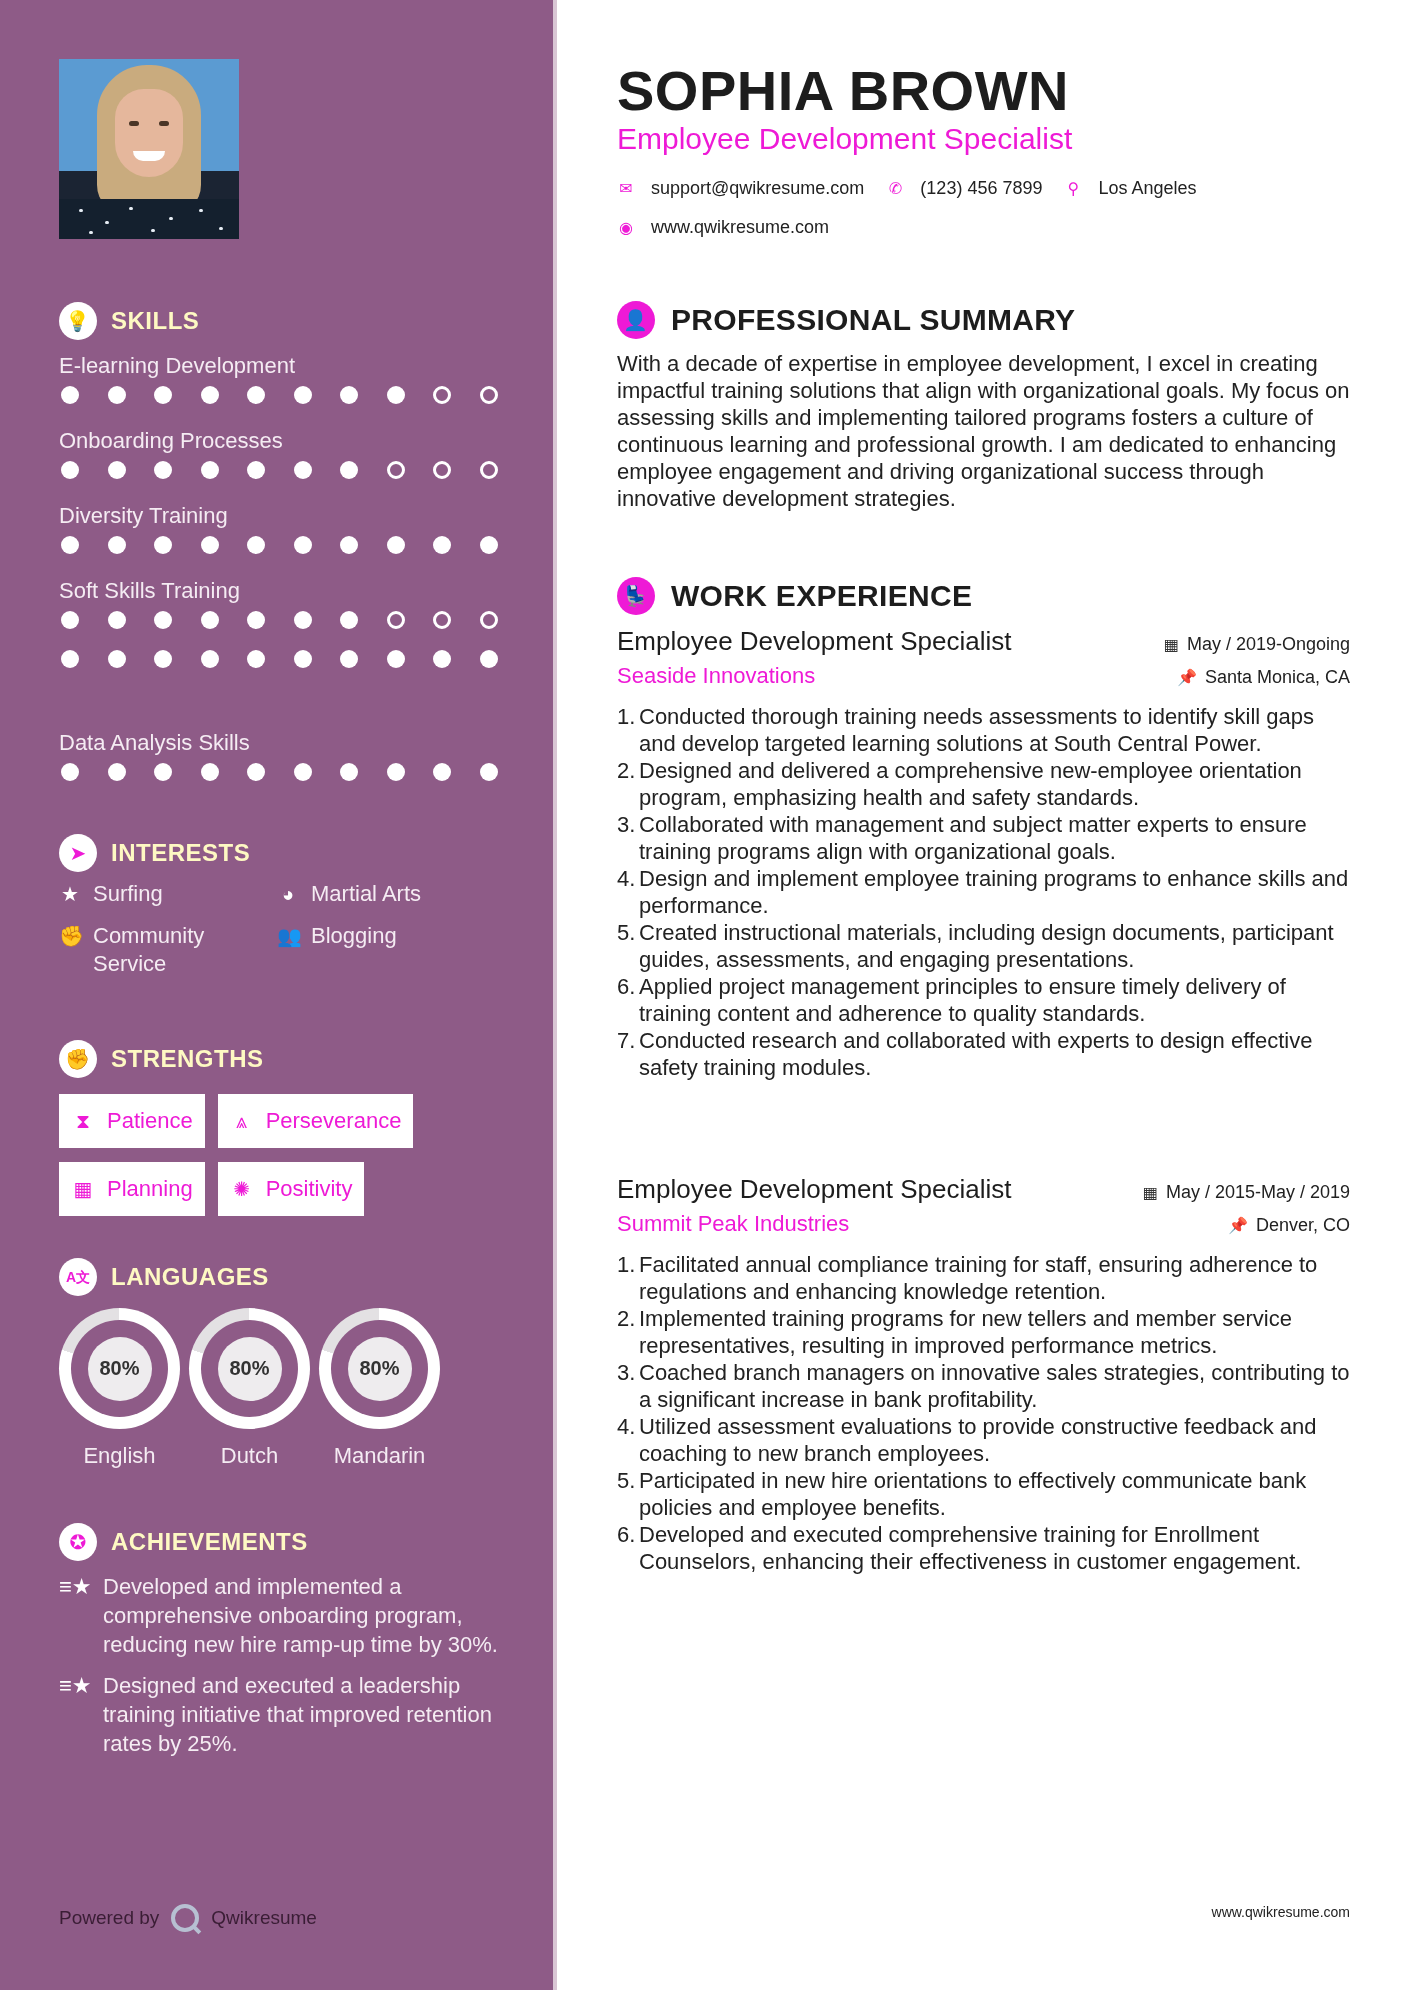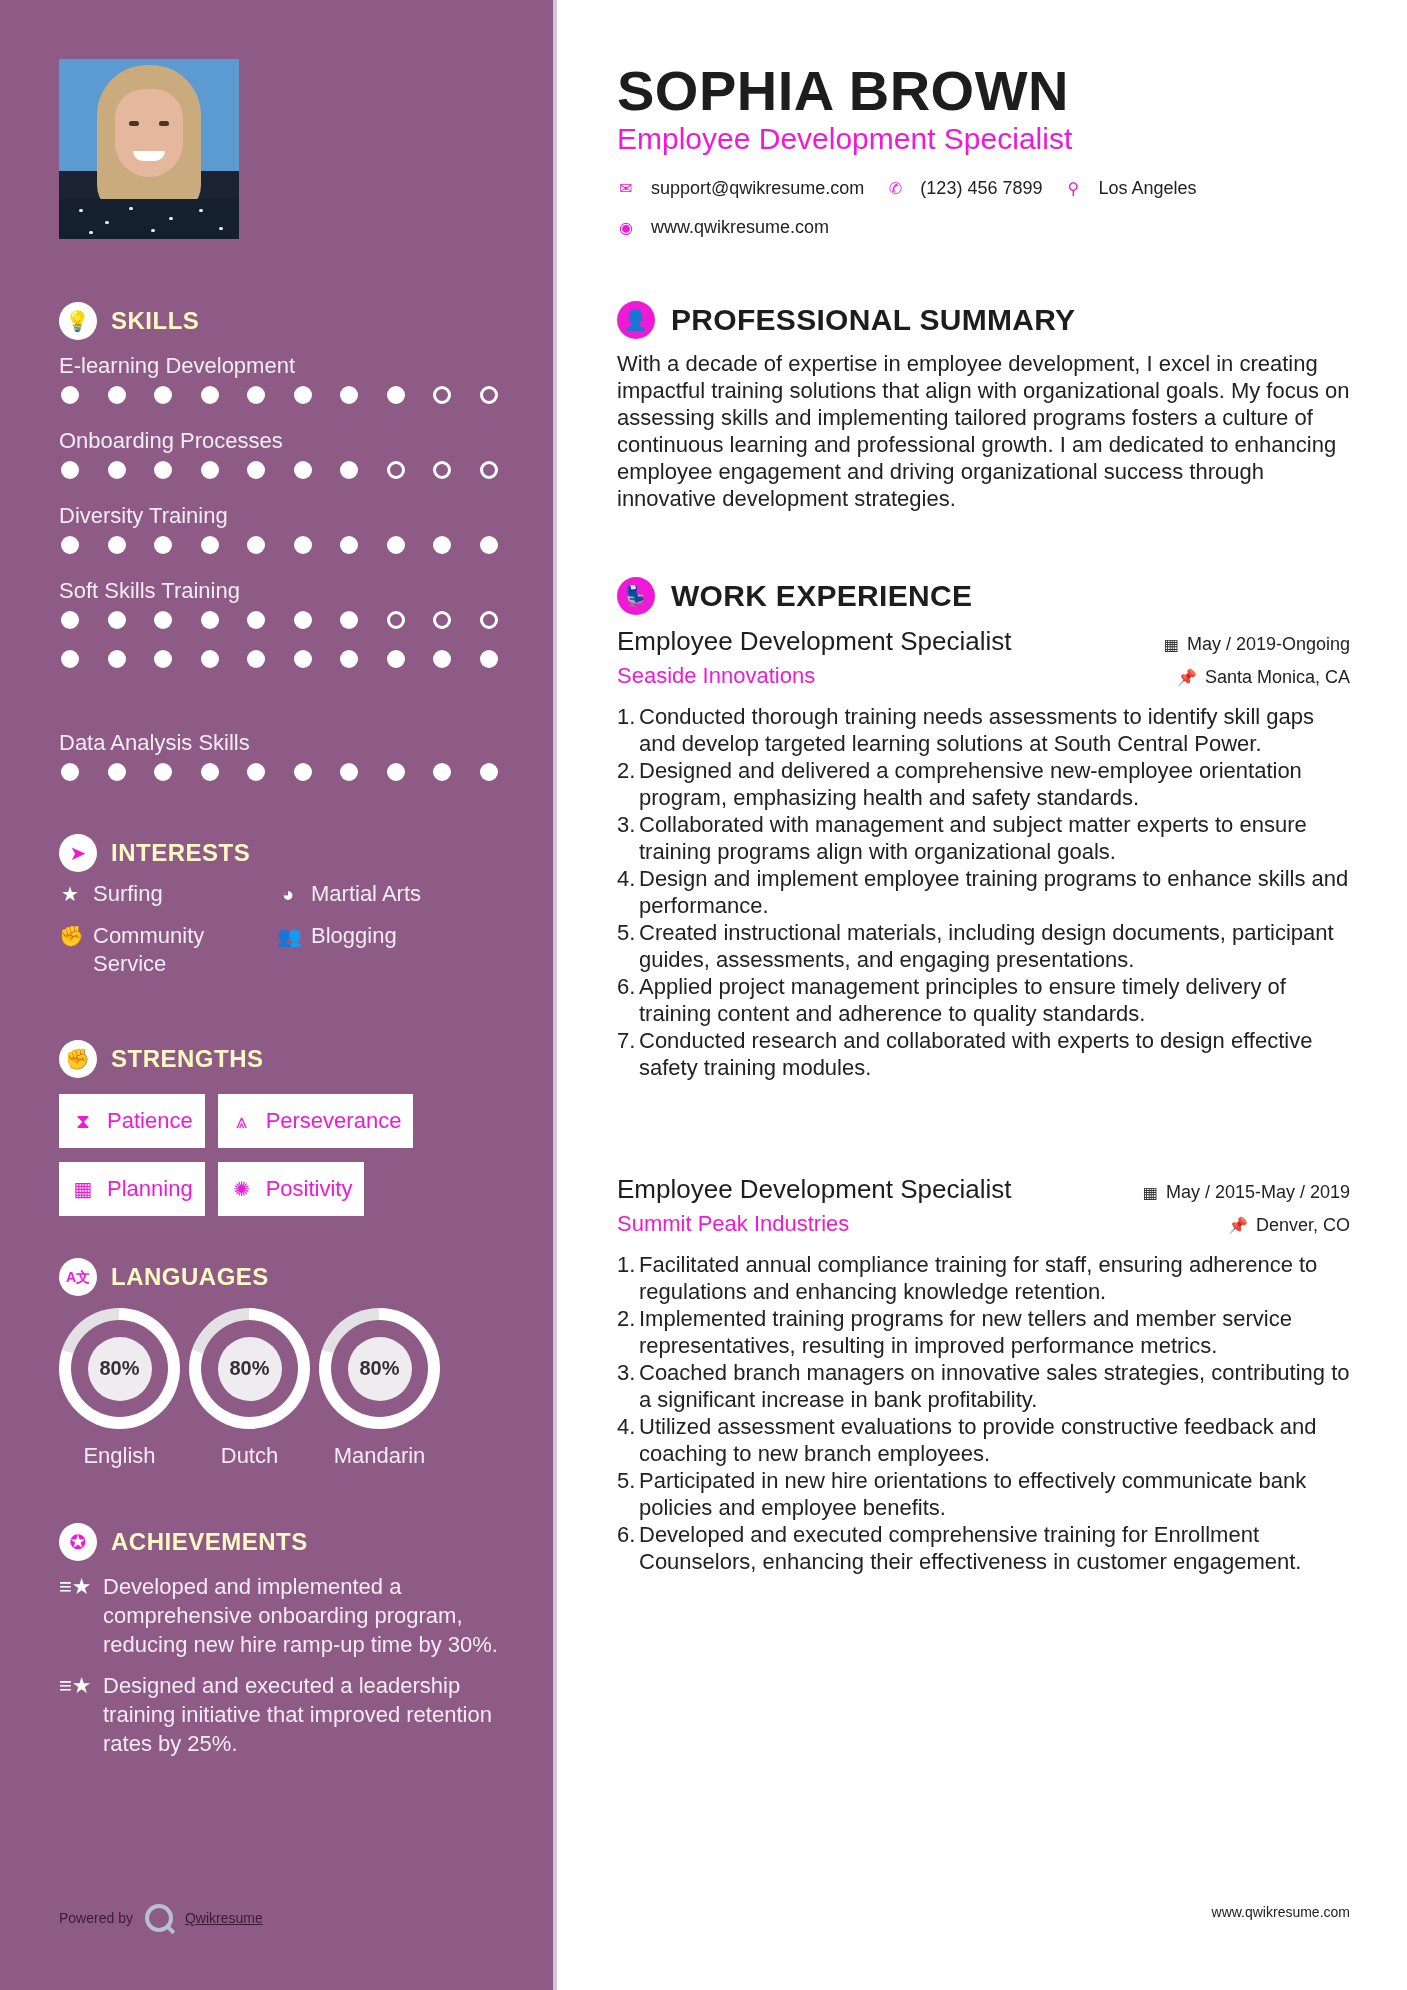--- a/index.html
+++ b/index.html
@@ -63,24 +63,24 @@
     position: relative; width: 64px; height: 64px; border-radius: 50%; background: #eeecee;
     display: flex; align-items: center; justify-content: center;
     font-size: 20px; font-weight: bold; color: #333333;
   }
   .lang-name { margin-top: 14px; font-size: 22px; color: #f5ecf3; }
 
   .achievements { position: absolute; left: 59px; top: 1572px; width: 440px; }
   .ach { display: flex; gap: 12px; font-size: 22px; line-height: 29px; color: #f5ecf3; margin-bottom: 12px; }
   .ach .ic { width: 32px; font-size: 22px; color: #ffffff; flex-shrink: 0; }
 
-  .powered { position: absolute; left: 59px; top: 1904px; display: flex; align-items: center; gap: 12px; font-size: 14px; color: #3a1d35; }
+  .powered { position: absolute; left: 59px; top: 1904px; display: flex; align-items: center; gap: 12px; font-size: 19px; color: #3a1d35; }
   .q-logo { width: 28px; height: 28px; border-radius: 50%; border: 4px solid #b7c0d2; position: relative; }
   .q-logo::after { content: ""; position: absolute; right: -6px; bottom: -4px; width: 8px; height: 4px; background: #b7c0d2; transform: rotate(45deg); }
-  .powered .link { text-decoration: underline; color: #3a1d35; }
+  .powered .link { color: #3a1d35; }
 
   
   .main { position: absolute; left: 617px; top: 0; width: 733px; color: #222222; }
   .name { position: absolute; top: 58px; font-size: 56px; font-weight: bold; color: #1d1d1d; letter-spacing: 0.5px; }
   .title { position: absolute; top: 122px; font-size: 30px; color: #ee1ad6; }
   .contacts { position: absolute; top: 178px; display: flex; flex-wrap: wrap; gap: 18px 22px; width: 720px; font-size: 18px; color: #222; }
   .contact { display: flex; align-items: center; gap: 16px; }
   .contact .ic { color: #ee1ad6; font-size: 16px; width: 18px; text-align: center; }
 
   .mhead { position: absolute; display: flex; align-items: center; gap: 16px; }

